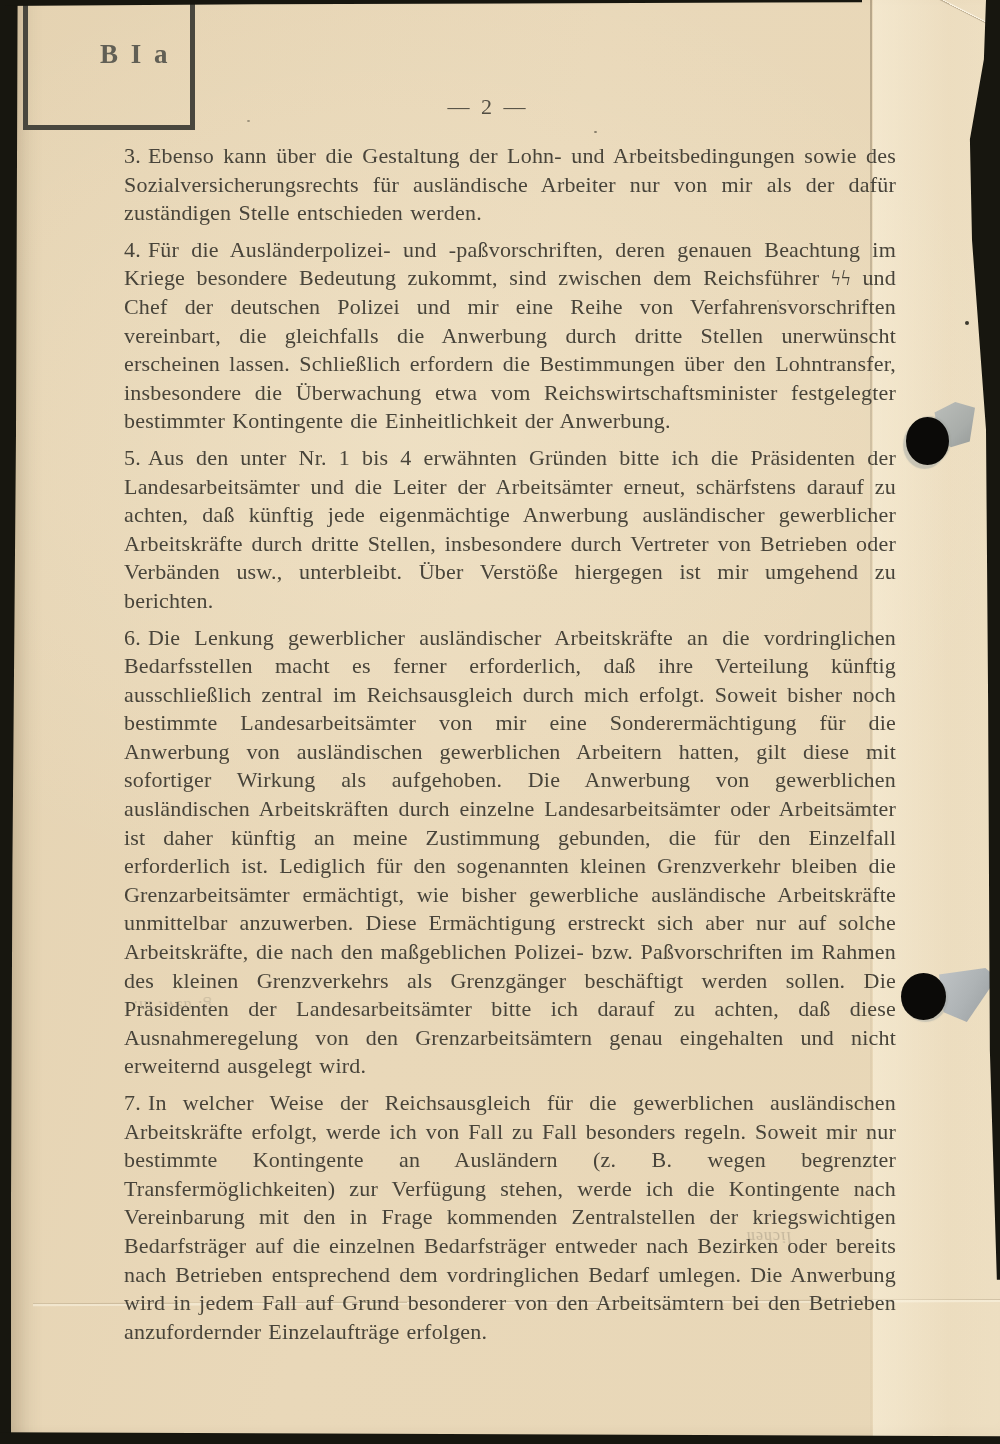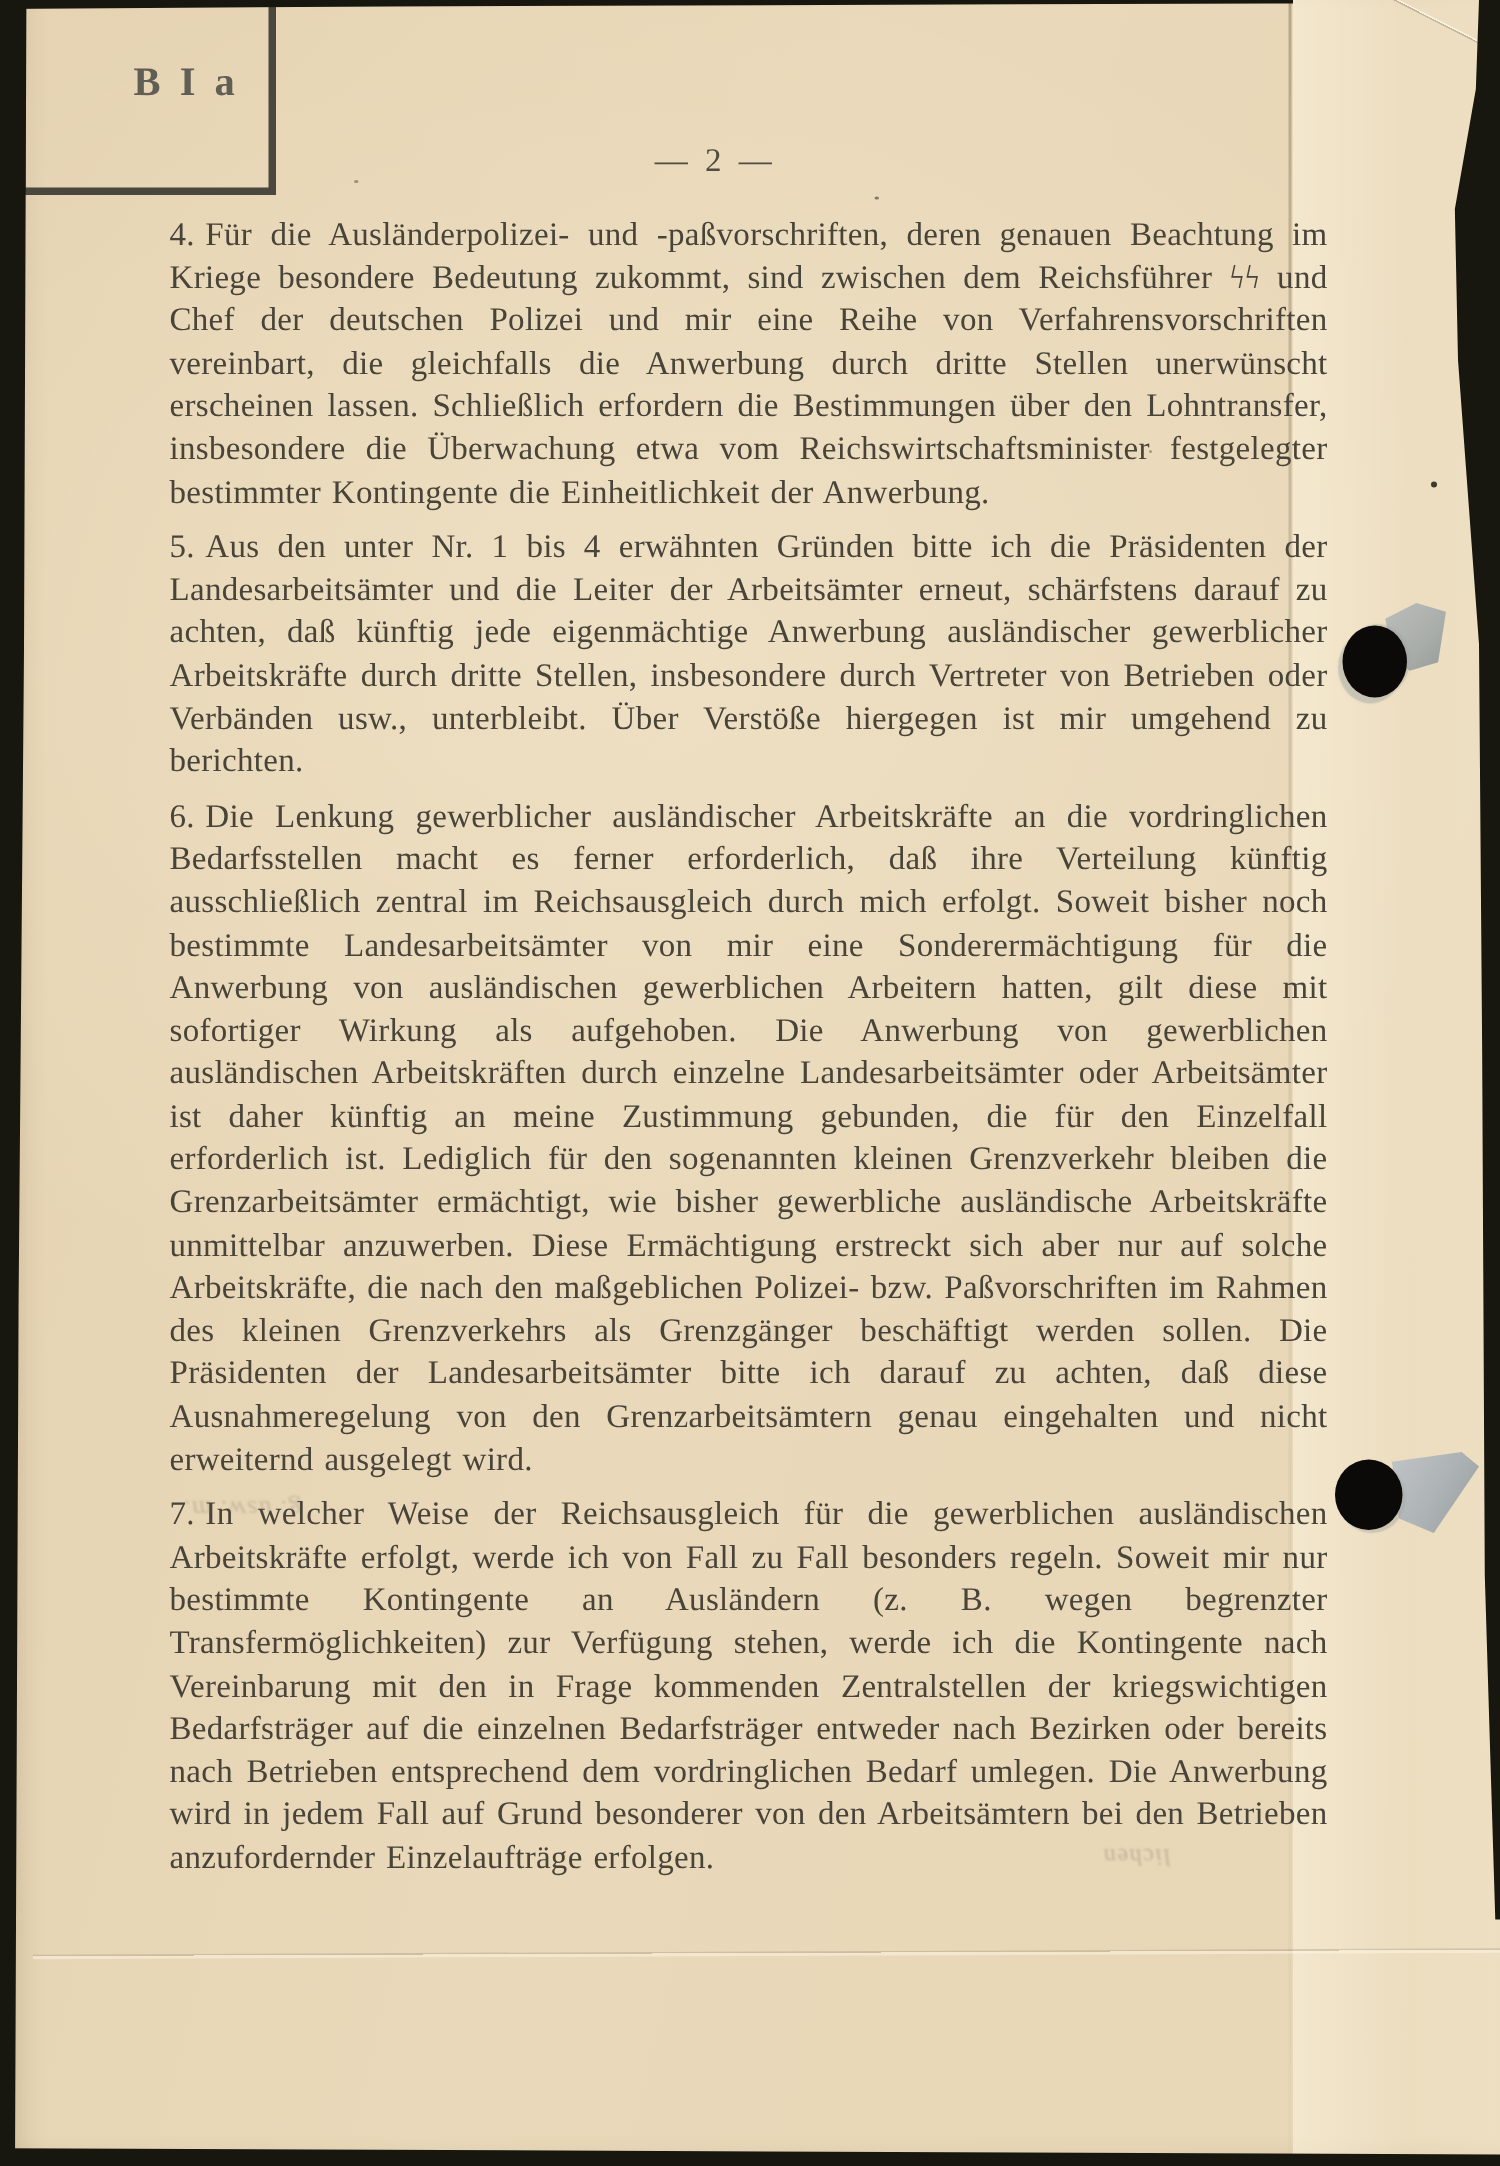--- a/index.html
+++ b/index.html
@@ -17,20 +17,21 @@
     overflow:hidden;
     font-family:"Liberation Serif","DejaVu Serif",serif;
   }
   
   .paper{
     position:absolute;inset:0;
     background:
       radial-gradient(ellipse 900px 700px at 40% 30%, rgba(255,248,228,0.25), rgba(0,0,0,0) 70%),
       linear-gradient(103deg,#e5d3b2 0%, #e9d8b9 45%, #e8d7b7 100%);
     box-shadow:inset 26px 0 22px -18px rgba(95,78,50,0.30), inset 0 -18px 16px -14px rgba(95,78,50,0.18);
+    margin-left:11px;
   }
   
   .fold-band{
     position:absolute;left:862px;top:0;width:138px;height:1444px;
     background:linear-gradient(to right, rgba(252,244,223,0.55), rgba(250,241,219,0.22) 55%, rgba(250,241,219,0.30));
     pointer-events:none;
   }
   .fold-line-v{
     position:absolute;left:859px;top:0;width:2px;height:1444px;
     background:linear-gradient(to bottom, rgba(108,92,66,0.40), rgba(108,92,66,0.18) 35%, rgba(108,92,66,0.08) 65%, rgba(108,92,66,0.03));
@@ -136,20 +137,21 @@
     <div class="crease-h"></div>
     <div class="corner-crease"></div>
 
     <div class="stamp-box">
       <span>B I a</span>
     </div>
 
     <div class="pageno">— 2 —</div>
 
     <div class="textblock">
+        <p><span class="para-no">3.</span><span>Ebenso kann über die Gestaltung der Lohn- und Arbeitsbedingungen sowie des Sozialversicherungsrechts für ausländische Arbeiter nur von mir als der dafür zuständigen Stelle entschieden werden.</span></p>
         <p><span class="para-no">4.</span><span>Für die Ausländerpolizei- und -paßvorschriften, deren genauen Beachtung im Kriege besondere Bedeutung zukommt, sind zwischen dem Reichsführer ϟϟ und Chef der deutschen Polizei und mir eine Reihe von Verfahrensvorschriften vereinbart, die gleichfalls die Anwerbung durch dritte Stellen unerwünscht erscheinen lassen. Schließlich erfordern die Bestimmungen über den Lohntransfer, insbesondere die Überwachung etwa vom Reichswirtschaftsminister festgelegter bestimmter Kontingente die Einheitlichkeit der Anwerbung.</span></p>
         <p><span class="para-no">5.</span><span>Aus den unter Nr. 1 bis 4 erwähnten Gründen bitte ich die Präsidenten der Landesarbeitsämter und die Leiter der Arbeitsämter erneut, schärfstens darauf zu achten, daß künftig jede eigenmächtige Anwerbung ausländischer gewerblicher Arbeitskräfte durch dritte Stellen, insbesondere durch Vertreter von Betrieben oder Verbänden usw., unterbleibt. Über Verstöße hiergegen ist mir umgehend zu berichten.</span></p>
         <p><span class="para-no">6.</span><span>Die Lenkung gewerblicher ausländischer Arbeitskräfte an die vordringlichen Bedarfsstellen macht es ferner erforderlich, daß ihre Verteilung künftig ausschließlich zentral im Reichsausgleich durch mich erfolgt. Soweit bisher noch bestimmte Landesarbeitsämter von mir eine Sonderermächtigung für die Anwerbung von ausländischen gewerblichen Arbeitern hatten, gilt diese mit sofortiger Wirkung als aufgehoben. Die Anwerbung von gewerblichen ausländischen Arbeitskräften durch einzelne Landesarbeitsämter oder Arbeitsämter ist daher künftig an meine Zustimmung gebunden, die für den Einzelfall erforderlich ist. Lediglich für den sogenannten kleinen Grenzverkehr bleiben die Grenzarbeitsämter ermächtigt, wie bisher gewerbliche ausländische Arbeitskräfte unmittelbar anzuwerben. Diese Ermächtigung erstreckt sich aber nur auf solche Arbeitskräfte, die nach den maßgeblichen Polizei- bzw. Paßvorschriften im Rahmen des kleinen Grenzverkehrs als Grenzgänger beschäftigt werden sollen. Die Präsidenten der Landesarbeitsämter bitte ich darauf zu achten, daß diese Ausnahmeregelung von den Grenzarbeitsämtern genau eingehalten und nicht erweiternd ausgelegt wird.</span></p>
         <p><span class="para-no">7.</span><span>In welcher Weise der Reichsausgleich für die gewerblichen ausländischen Arbeitskräfte erfolgt, werde ich von Fall zu Fall besonders regeln. Soweit mir nur bestimmte Kontingente an Ausländern (z. B. wegen begrenzter Transfermöglichkeiten) zur Verfügung stehen, werde ich die Kontingente nach Vereinbarung mit den in Frage kommenden Zentralstellen der kriegswichtigen Bedarfsträger auf die einzelnen Bedarfsträger entweder nach Bezirken oder bereits nach Betrieben entsprechend dem vordringlichen Bedarf umlegen. Die Anwerbung wird in jedem Fall auf Grund besonderer von den Arbeitsämtern bei den Betrieben anzufordernder Einzelaufträge erfolgen.</span></p>
       </div>
 
     <div class="ghost g1">g. usw. m.</div>
     <div class="ghost g2">lichen</div>
 
     <div class="tear1"></div>

